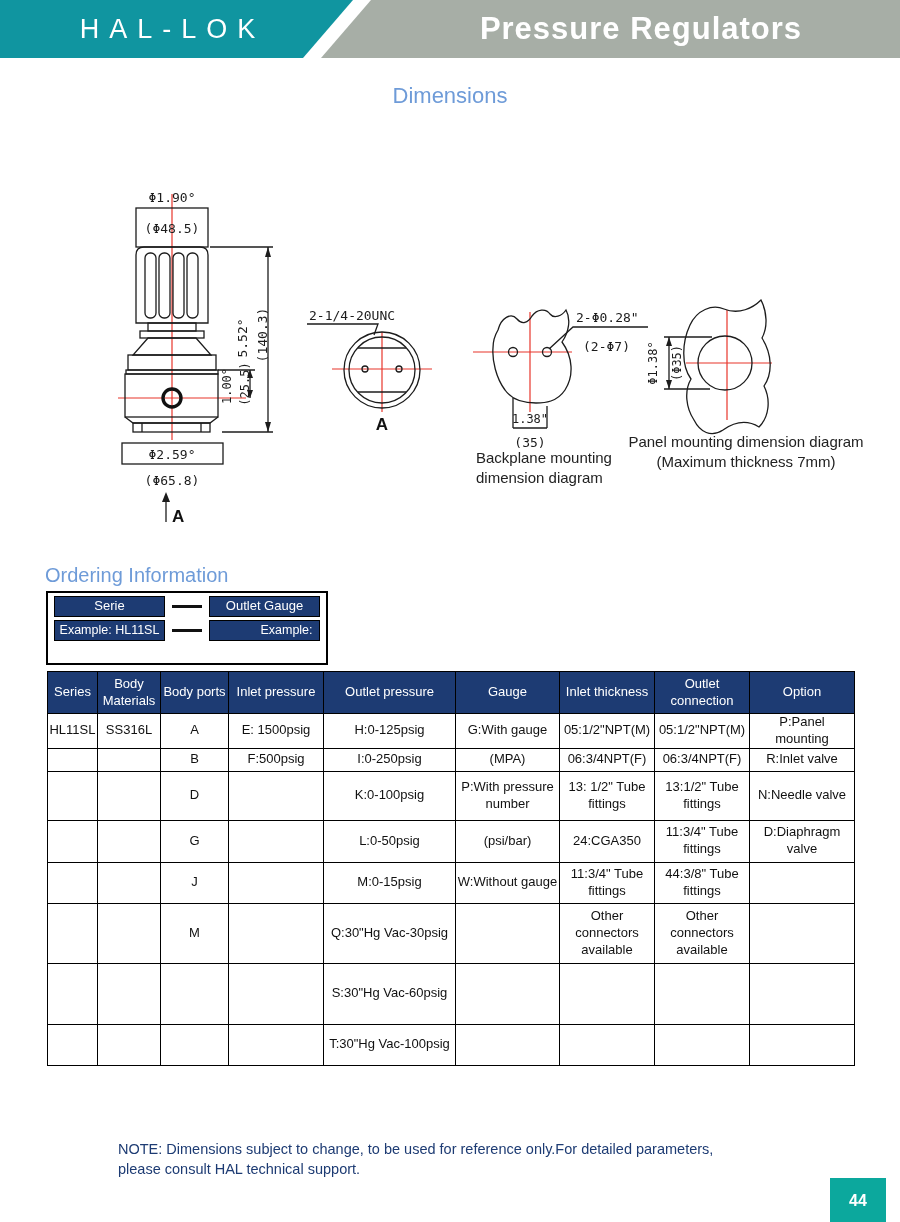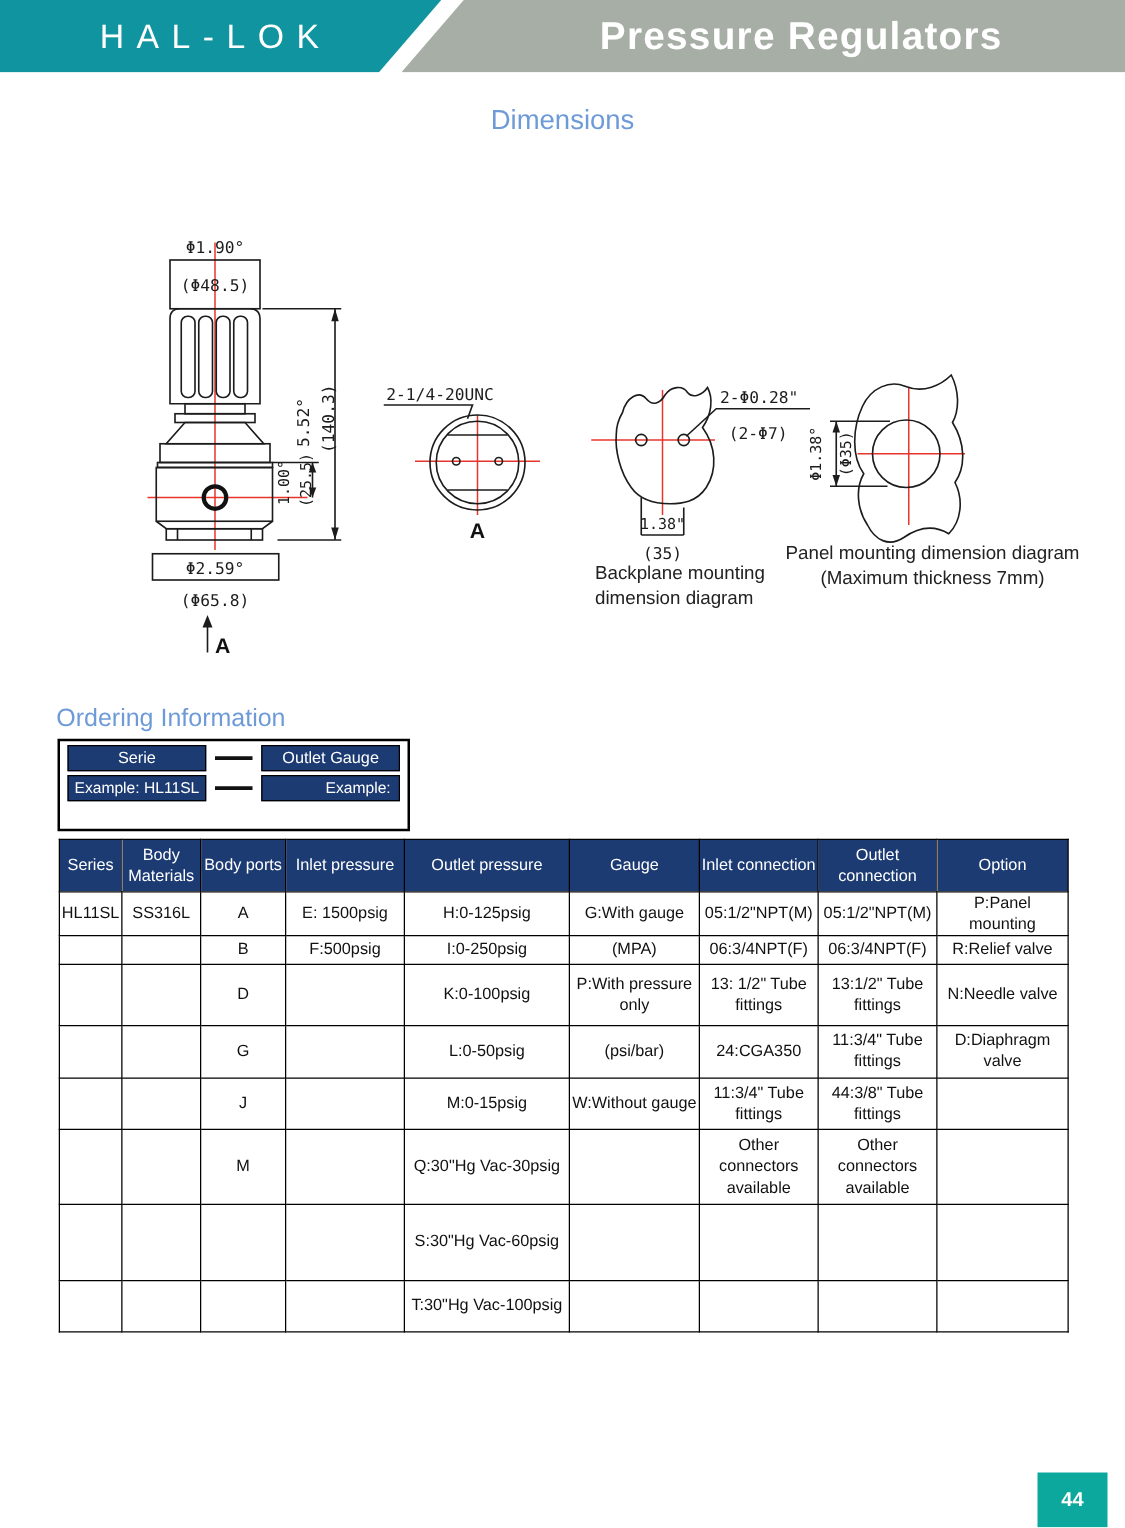--- a/index.html
+++ b/index.html
@@ -196,21 +196,21 @@
         <col style="width:105px">
     </colgroup>
     <tbody>
         <tr style="height:42px">
       <th>Series</th>
       <th>Body Materials</th>
       <th>Body ports</th>
       <th>Inlet pressure</th>
       <th>Outlet pressure</th>
       <th>Gauge</th>
-      <th>Inlet connection</th>
+      <th>Inlet thickness</th>
       <th>Outlet connection</th>
       <th>Option</th>
     </tr>
     <tr style="height:31px">
       <td>HL11SL</td>
       <td>SS316L</td>
       <td>A</td>
       <td>E: 1500psig</td>
       <td>H:0-125psig</td>
       <td>G:With gauge</td>
@@ -220,29 +220,29 @@
     </tr>
     <tr style="height:23px">
       <td></td>
       <td></td>
       <td>B</td>
       <td>F:500psig</td>
       <td>I:0-250psig</td>
       <td>(MPA)</td>
       <td>06:3/4NPT(F)</td>
       <td>06:3/4NPT(F)</td>
-      <td>R:Relief valve</td>
+      <td>R:Inlet valve</td>
     </tr>
     <tr style="height:49px">
       <td></td>
       <td></td>
       <td>D</td>
       <td></td>
       <td>K:0-100psig</td>
-      <td>P:With pressure only</td>
+      <td>P:With pressure number</td>
       <td>13: 1/2" Tube fittings</td>
       <td>13:1/2" Tube fittings</td>
       <td>N:Needle valve</td>
     </tr>
     <tr style="height:42px">
       <td></td>
       <td></td>
       <td>G</td>
       <td></td>
       <td>L:0-50psig</td>
@@ -291,16 +291,20 @@
       <td></td>
       <td>T:30"Hg Vac-100psig</td>
       <td></td>
       <td></td>
       <td></td>
       <td></td>
     </tr>
   </tbody>
     </table>
 
+  <div class="note">
+    <div>NOTE: Dimensions subject to change, to be used for reference only.For detailed parameters,</div>
+    <div>please consult HAL technical support.</div>
+  </div>
 
   <div class="badge">44</div>
 
 </div>
 
 </body></html>

